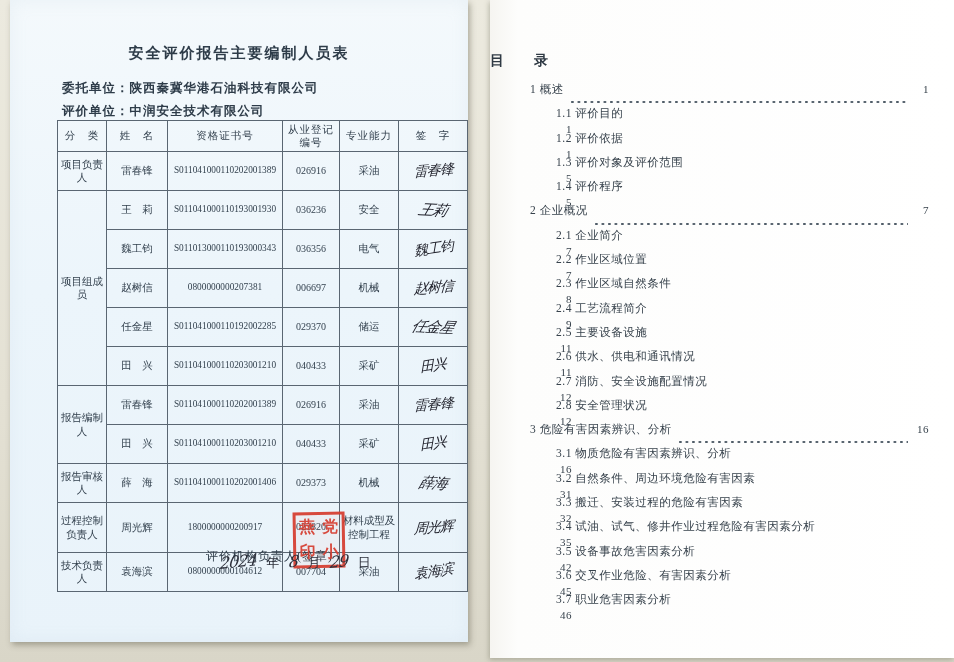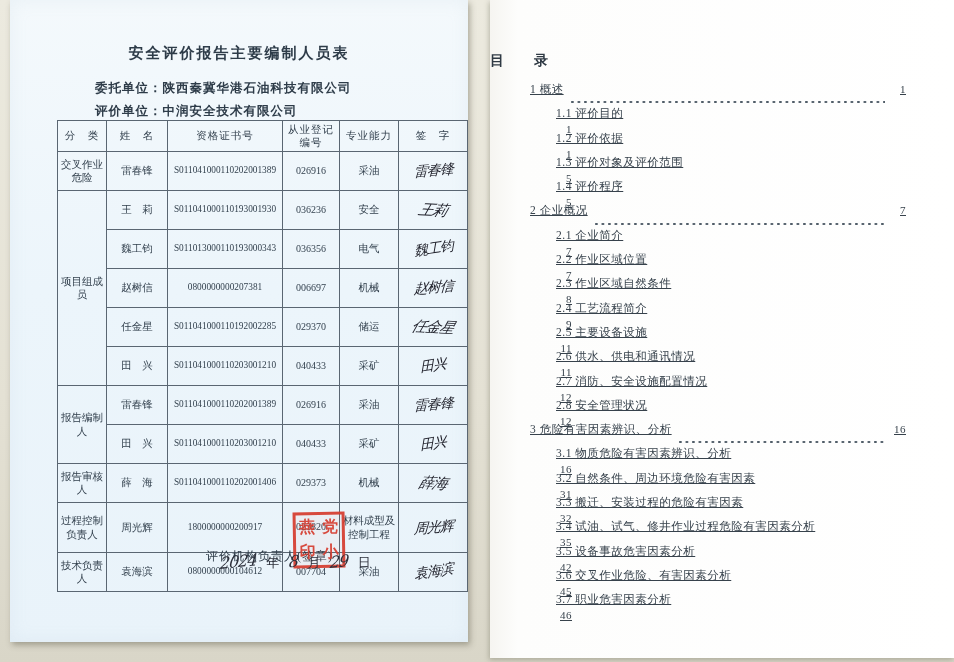--- a/index.html
+++ b/index.html
@@ -15,21 +15,21 @@
   .page-left{
     position:absolute;left:10px;top:0;width:458px;height:642px;
     background:linear-gradient(180deg,#f4f9fc 0%,#ecf5fb 45%,#e9f3fa 100%);
     box-shadow:2px 3px 6px rgba(90,88,70,.45), inset 0 0 18px rgba(160,180,200,.12);
     color:#313f4c;
   }
   .doc-title{
     position:absolute;top:44px;left:0;width:100%;text-align:center;
     font-size:15px;font-weight:bold;letter-spacing:2px;color:#2e3c49;
   }
-  .unit-line{position:absolute;left:52px;font-size:12.5px;font-weight:bold;color:#2e3c49;letter-spacing:1px;margin-left:33px;}
+  .unit-line{position:absolute;left:52px;font-size:12.5px;font-weight:bold;color:#2e3c49;letter-spacing:1px;}
   .unit-line.client{top:80px;}
   .unit-line.evaluator{top:103px;}
 
   table.person-table{
     position:absolute;left:47px;top:120px;width:380px;
     border-collapse:collapse;table-layout:fixed;
     font-size:10.5px;color:#313f4c;
   }
   .person-table td,.person-table th{
     border:1px solid #5a6672;padding:1px 2px;text-align:center;
@@ -75,21 +75,21 @@
   .page-right{
     position:absolute;left:490px;top:0;width:464px;height:658px;
     background:linear-gradient(90deg,#f6f5f1 0%,#fdfdfc 6%,#ffffff 100%);
     box-shadow:-1px 2px 5px rgba(90,88,70,.35);
     color:#37424c;
   }
   .toc-title{
     position:absolute;top:52px;left:0;width:100%;text-align:left;
     font-size:14px;font-weight:bold;letter-spacing:8px;color:#2f3a44;
   }
-  .toc-list{position:absolute;top:82px;left:40px;right:48px;text-decoration:underline;}
+  .toc-list{position:absolute;top:82px;left:40px;right:25px;}
   .toc-entry{
     display:flex;align-items:baseline;height:24.3px;
     font-size:11.5px;color:#37424c;letter-spacing:.5px;
   }
   .toc-entry.lvl2{padding-left:26px;flex-direction:column;}
   .toc-label{white-space:nowrap;}
   .toc-dots{
     flex:1;height:4px;margin:0 5px 2px 7px;align-self:flex-end;
     background-image:radial-gradient(circle at 1.4px 2px, #4d5a66 1px, transparent 1.35px);
     background-size:6.5px 4px;background-repeat:repeat-x;background-position:left bottom;
@@ -110,21 +110,21 @@
       <tbody>
           <tr>
         <th class="col-cat">分　类</th>
         <th class="col-name">姓　名</th>
         <th class="col-cert">资格证书号</th>
         <th class="col-reg">从业登记编号</th>
         <th class="col-abl">专业能力</th>
         <th class="col-sig">签　字</th>
       </tr>
       <tr>
-        <td>交叉作业危险</td>
+        <td>项目负责人</td>
         <td>雷春锋</td>
         <td class="cert">S011041000110202001389</td>
         <td class="reg">026916</td>
         <td>采油</td>
         <td><span class="sig">雷春锋</span></td>
       </tr>
       <tr>
         <td rowspan="5">项目组成员</td>
         <td>王　莉</td>
         <td class="cert">S011041000110193001930</td>

